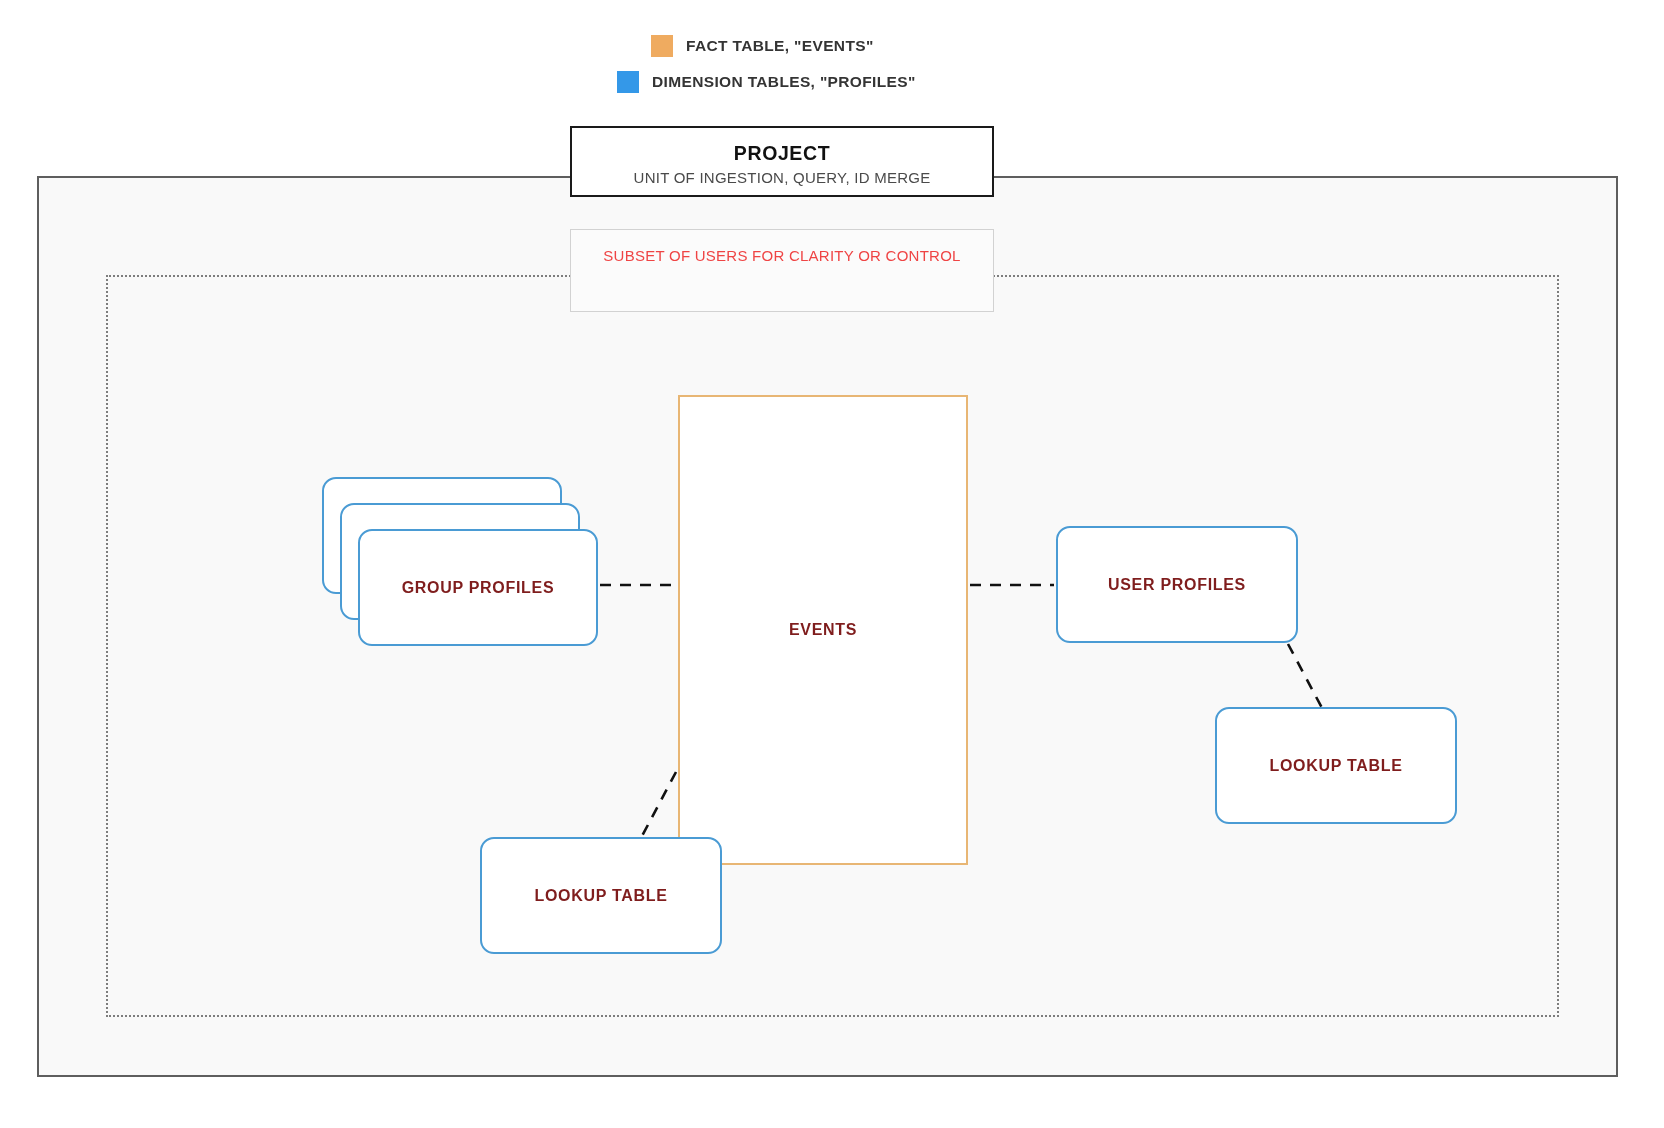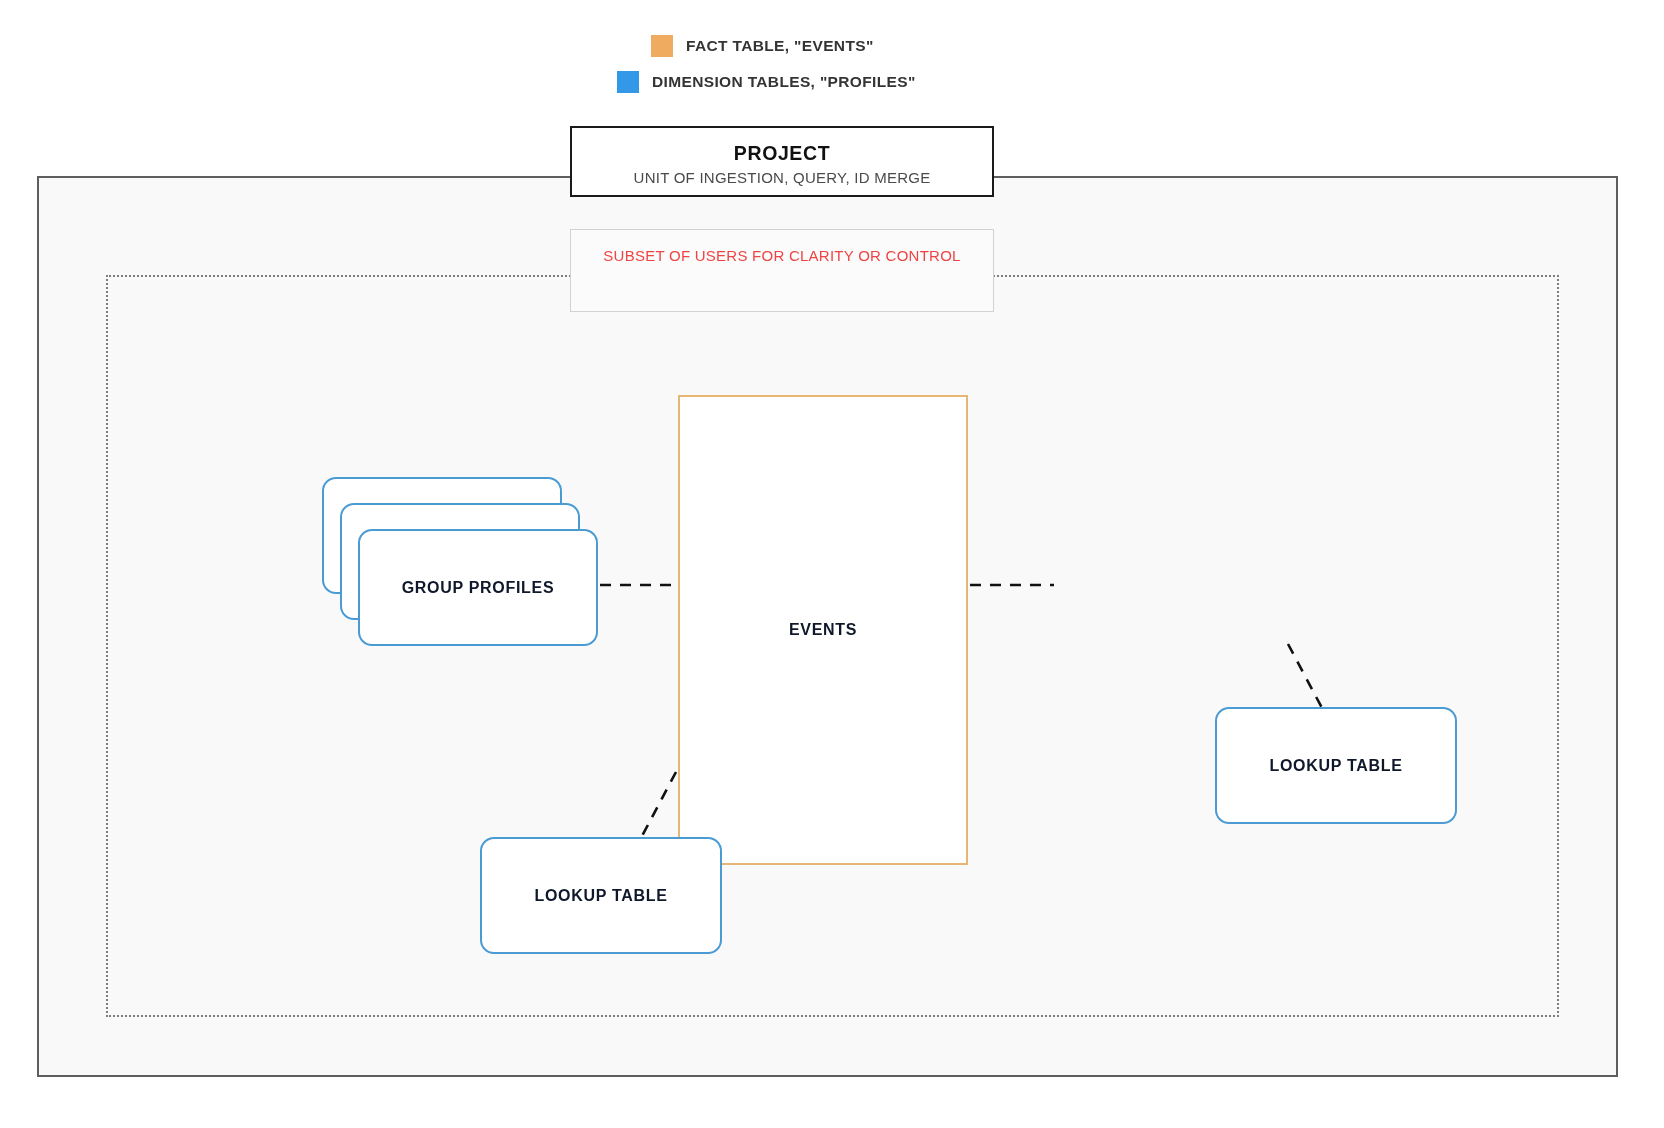--- a/index.html
+++ b/index.html
@@ -108,21 +108,21 @@
     box-sizing: border-box;
     background: #ffffff;
     display: flex;
     align-items: center;
     justify-content: center;
   }
   .node-label {
     font-size: 16px;
     font-weight: bold;
     letter-spacing: 0.7px;
-    color: #0f172a;
+    color: #7f1d1d;
   }
   .node-rounded {
     border: 2.2px solid #4a9bd4;
     border-radius: 14px;
   }
 
   #events-node {
     left: 678px;
     top: 395px;
     width: 290px;
@@ -206,20 +206,23 @@
   <div class="node" id="events-node">
     <span class="node-label">EVENTS</span>
   </div>
 
   <div class="stack-card" id="stack-back-2"></div>
   <div class="stack-card" id="stack-back-1"></div>
   <div class="node node-rounded" id="group-profiles-node">
     <span class="node-label">GROUP PROFILES</span>
   </div>
 
+  <div class="node node-rounded" id="user-profiles-node">
+    <span class="node-label">USER PROFILES</span>
+  </div>
 
   <div class="node node-rounded" id="lookup-right-node">
     <span class="node-label">LOOKUP TABLE</span>
   </div>
 
   <div class="node node-rounded" id="lookup-left-node">
     <span class="node-label">LOOKUP TABLE</span>
   </div>
 
   <div class="header-card" id="project-card">

